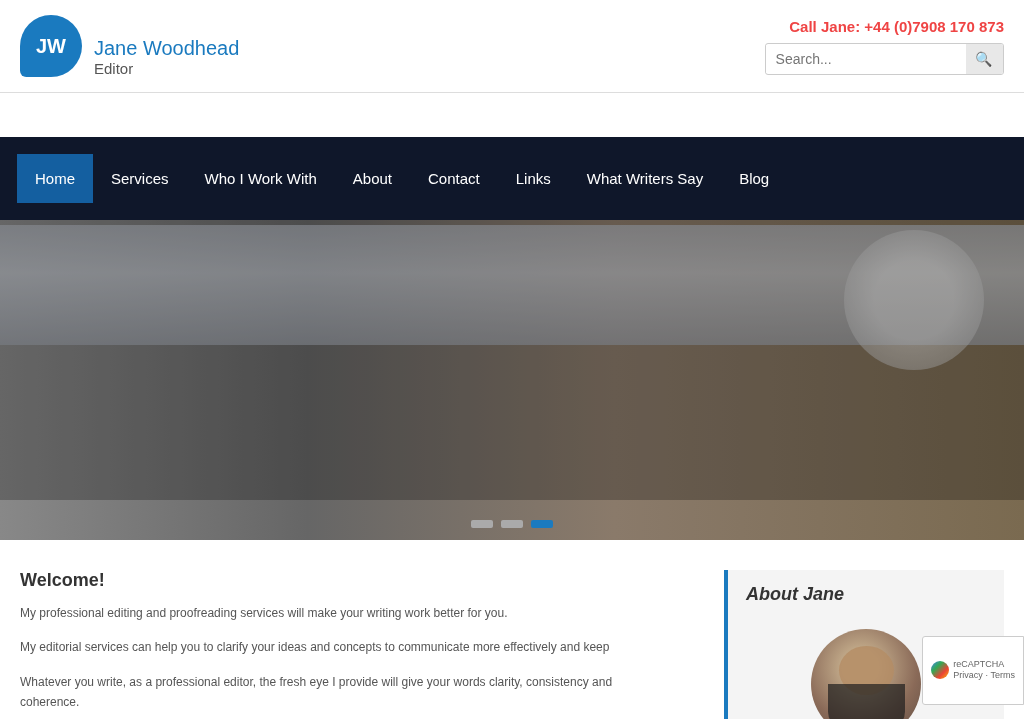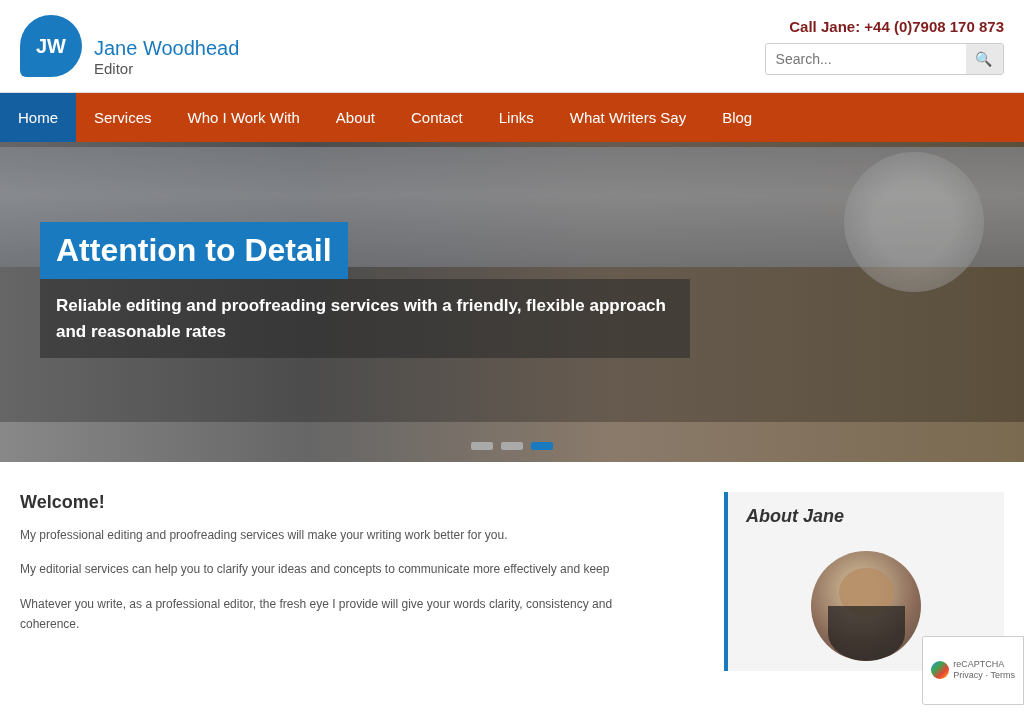--- a/index.html
+++ b/index.html
@@ -37,21 +37,21 @@
       color: #1a7abf;
     }
     .logo-text p {
       font-size: 15px;
       color: #555;
     }
     .header-right {
       text-align: right;
     }
     .phone-number {
-      color: #7f1d1d;
+      color: #ef4444;
       font-weight: bold;
       font-size: 15px;
       margin-bottom: 8px;
     }
     .search-box {
       display: flex;
       align-items: center;
       border: 1px solid #ccc;
       border-radius: 3px;
       overflow: hidden;
@@ -68,22 +68,23 @@
       background: #e8e8e8;
       border: none;
       padding: 7px 10px;
       cursor: pointer;
       color: #555;
       font-size: 14px;
     }
 
     
     nav {
-      background: #c2410c;
-      padding: 0;
+      background: #0f172a;
+      padding: 17px;
+      margin-top: 44px;
     }
     nav ul {
       list-style: none;
       display: flex;
       align-items: center;
     }
     nav ul li a {
       display: block;
       color: #fff;
       text-decoration: none;
@@ -327,26 +328,20 @@
     </li>
   </ul>
 </nav>
 
 <section class="hero">
   <div class="hero-bg">
     <div class="hero-keyboard"></div>
     <div class="hero-cup"></div>
     <div class="hero-overlay"></div>
   </div>
-  <div class="hero-content">
-    <div class="hero-title">Attention to Detail</div>
-    <div class="hero-subtitle-box">
-      <p class="hero-subtitle">Reliable editing and proofreading services with a friendly, flexible approach and reasonable rates</p>
-    </div>
-  </div>
   <div class="slider-dots">
     <div class="slider-dot"></div>
     <div class="slider-dot"></div>
     <div class="slider-dot active"></div>
   </div>
 </section>
 
 <div class="main-content">
   <div class="main-left">
     <h2 class="welcome-title">Welcome!</h2>

